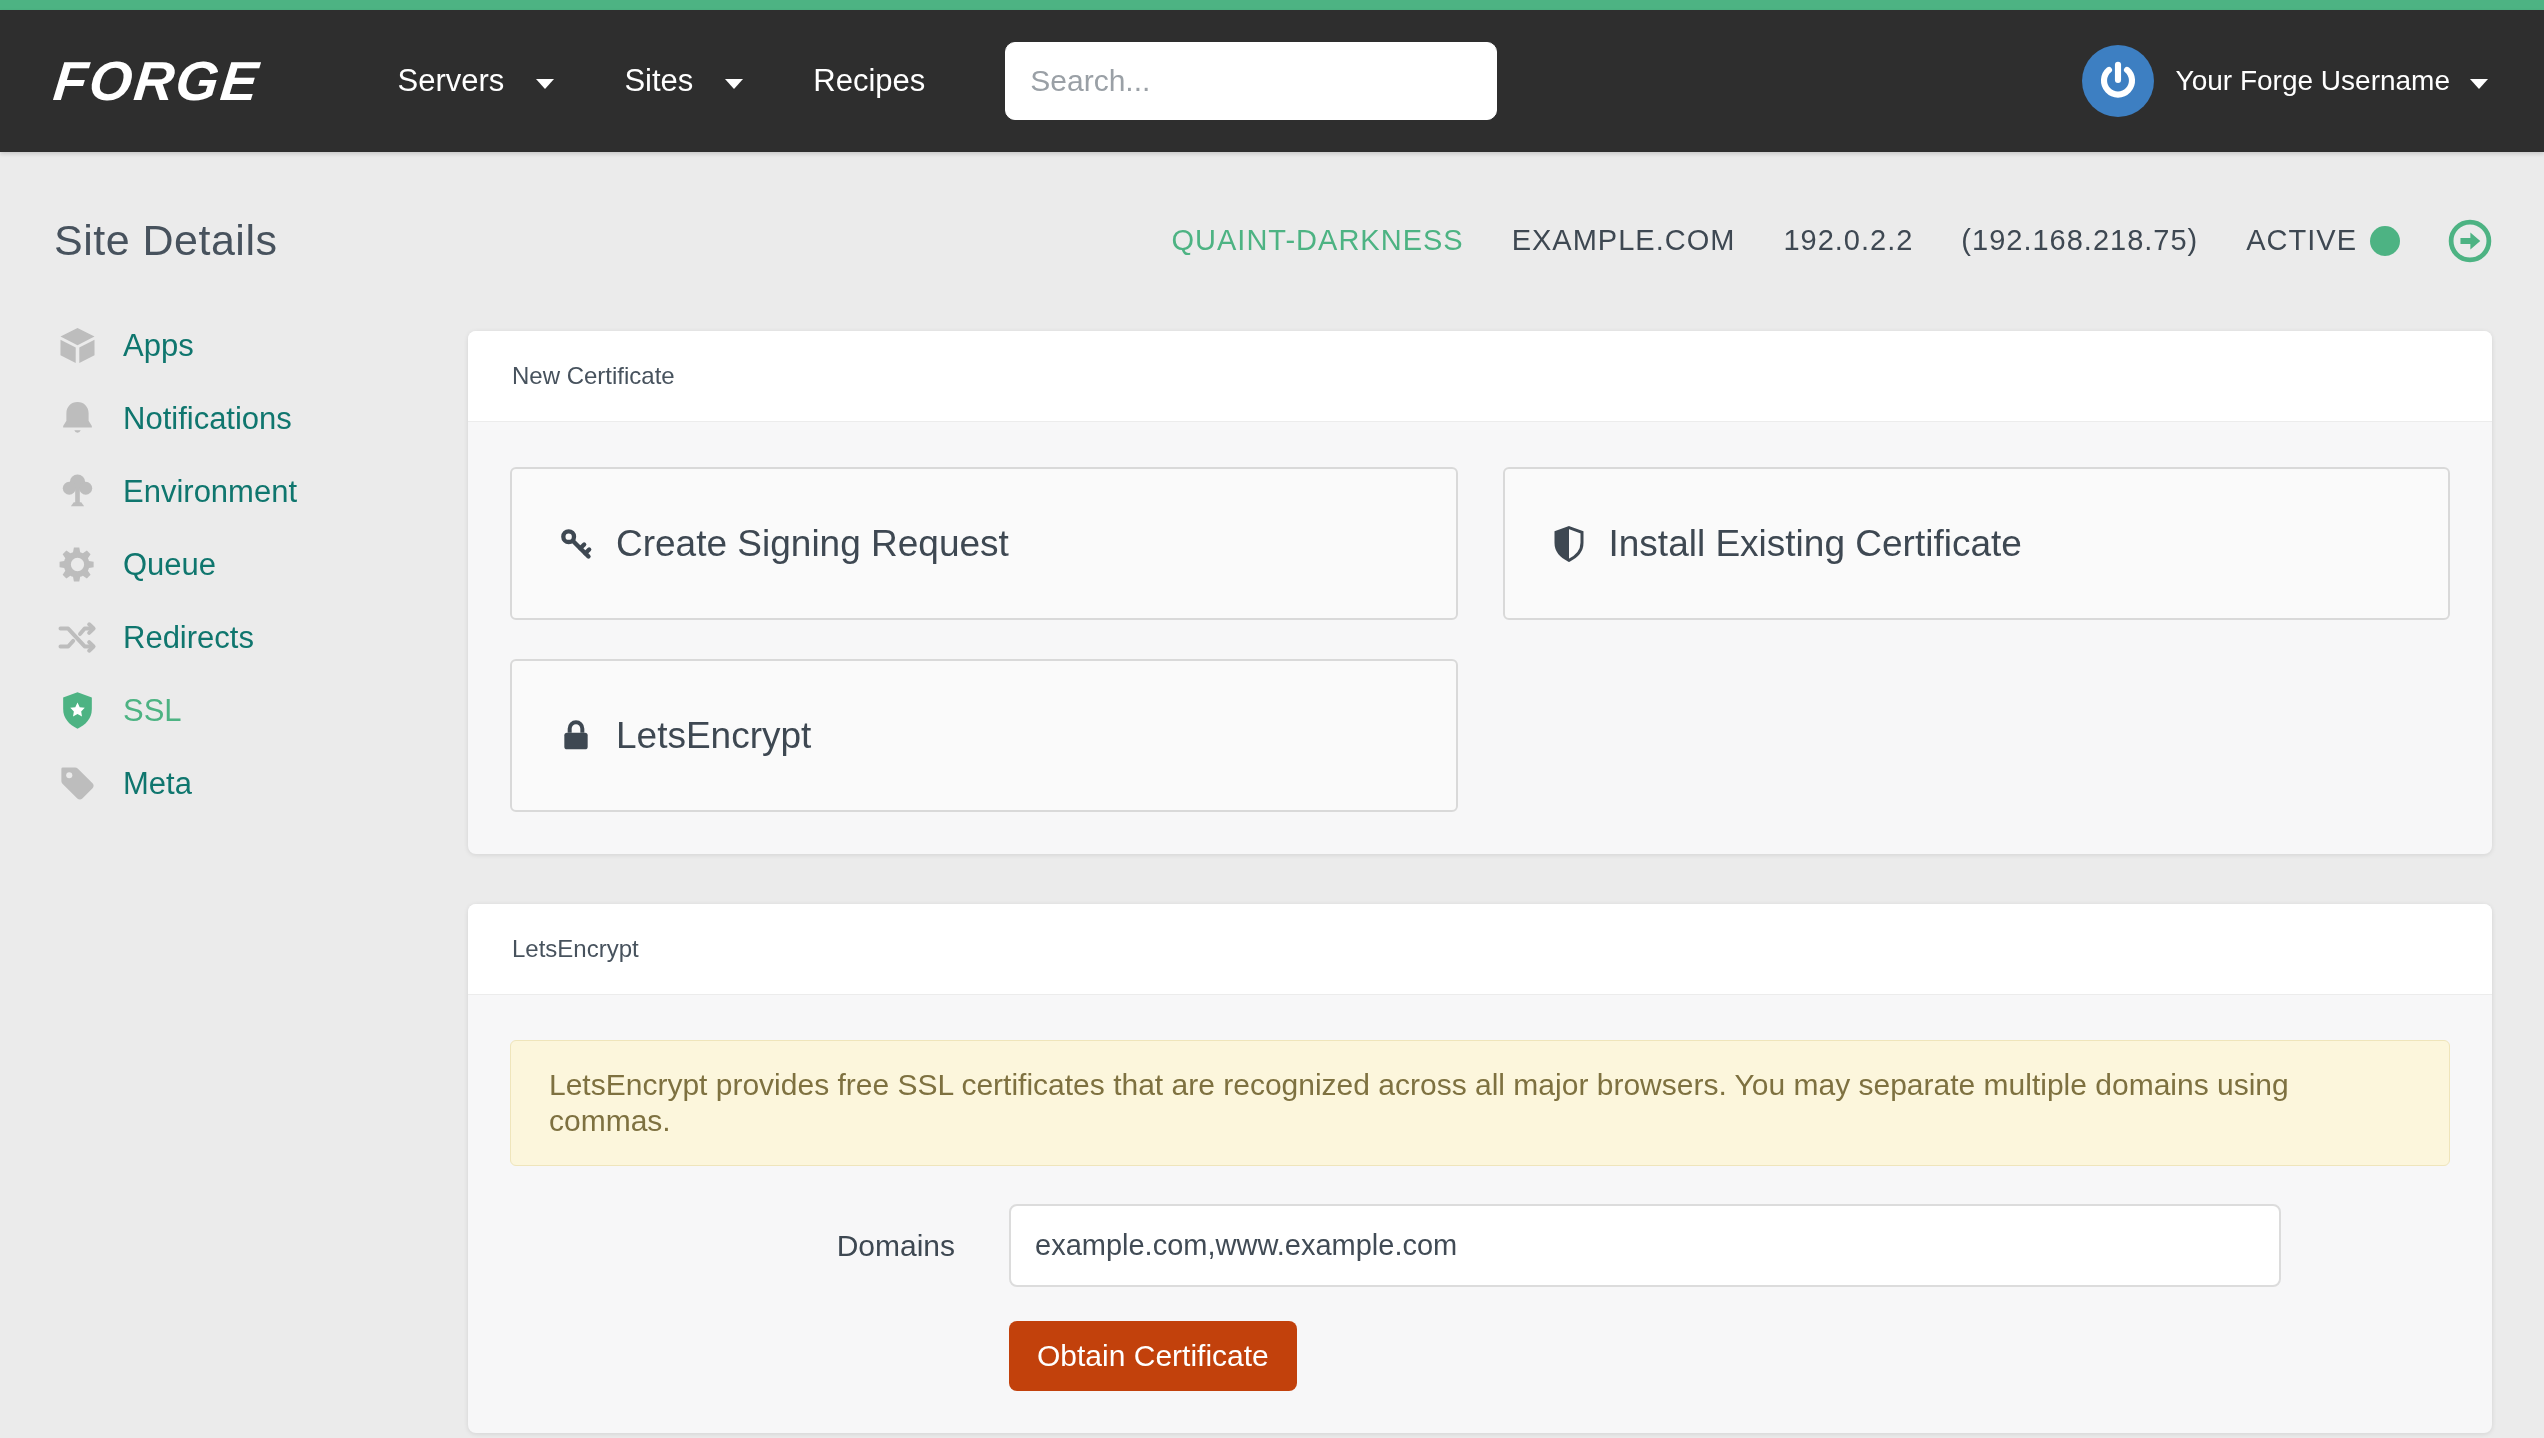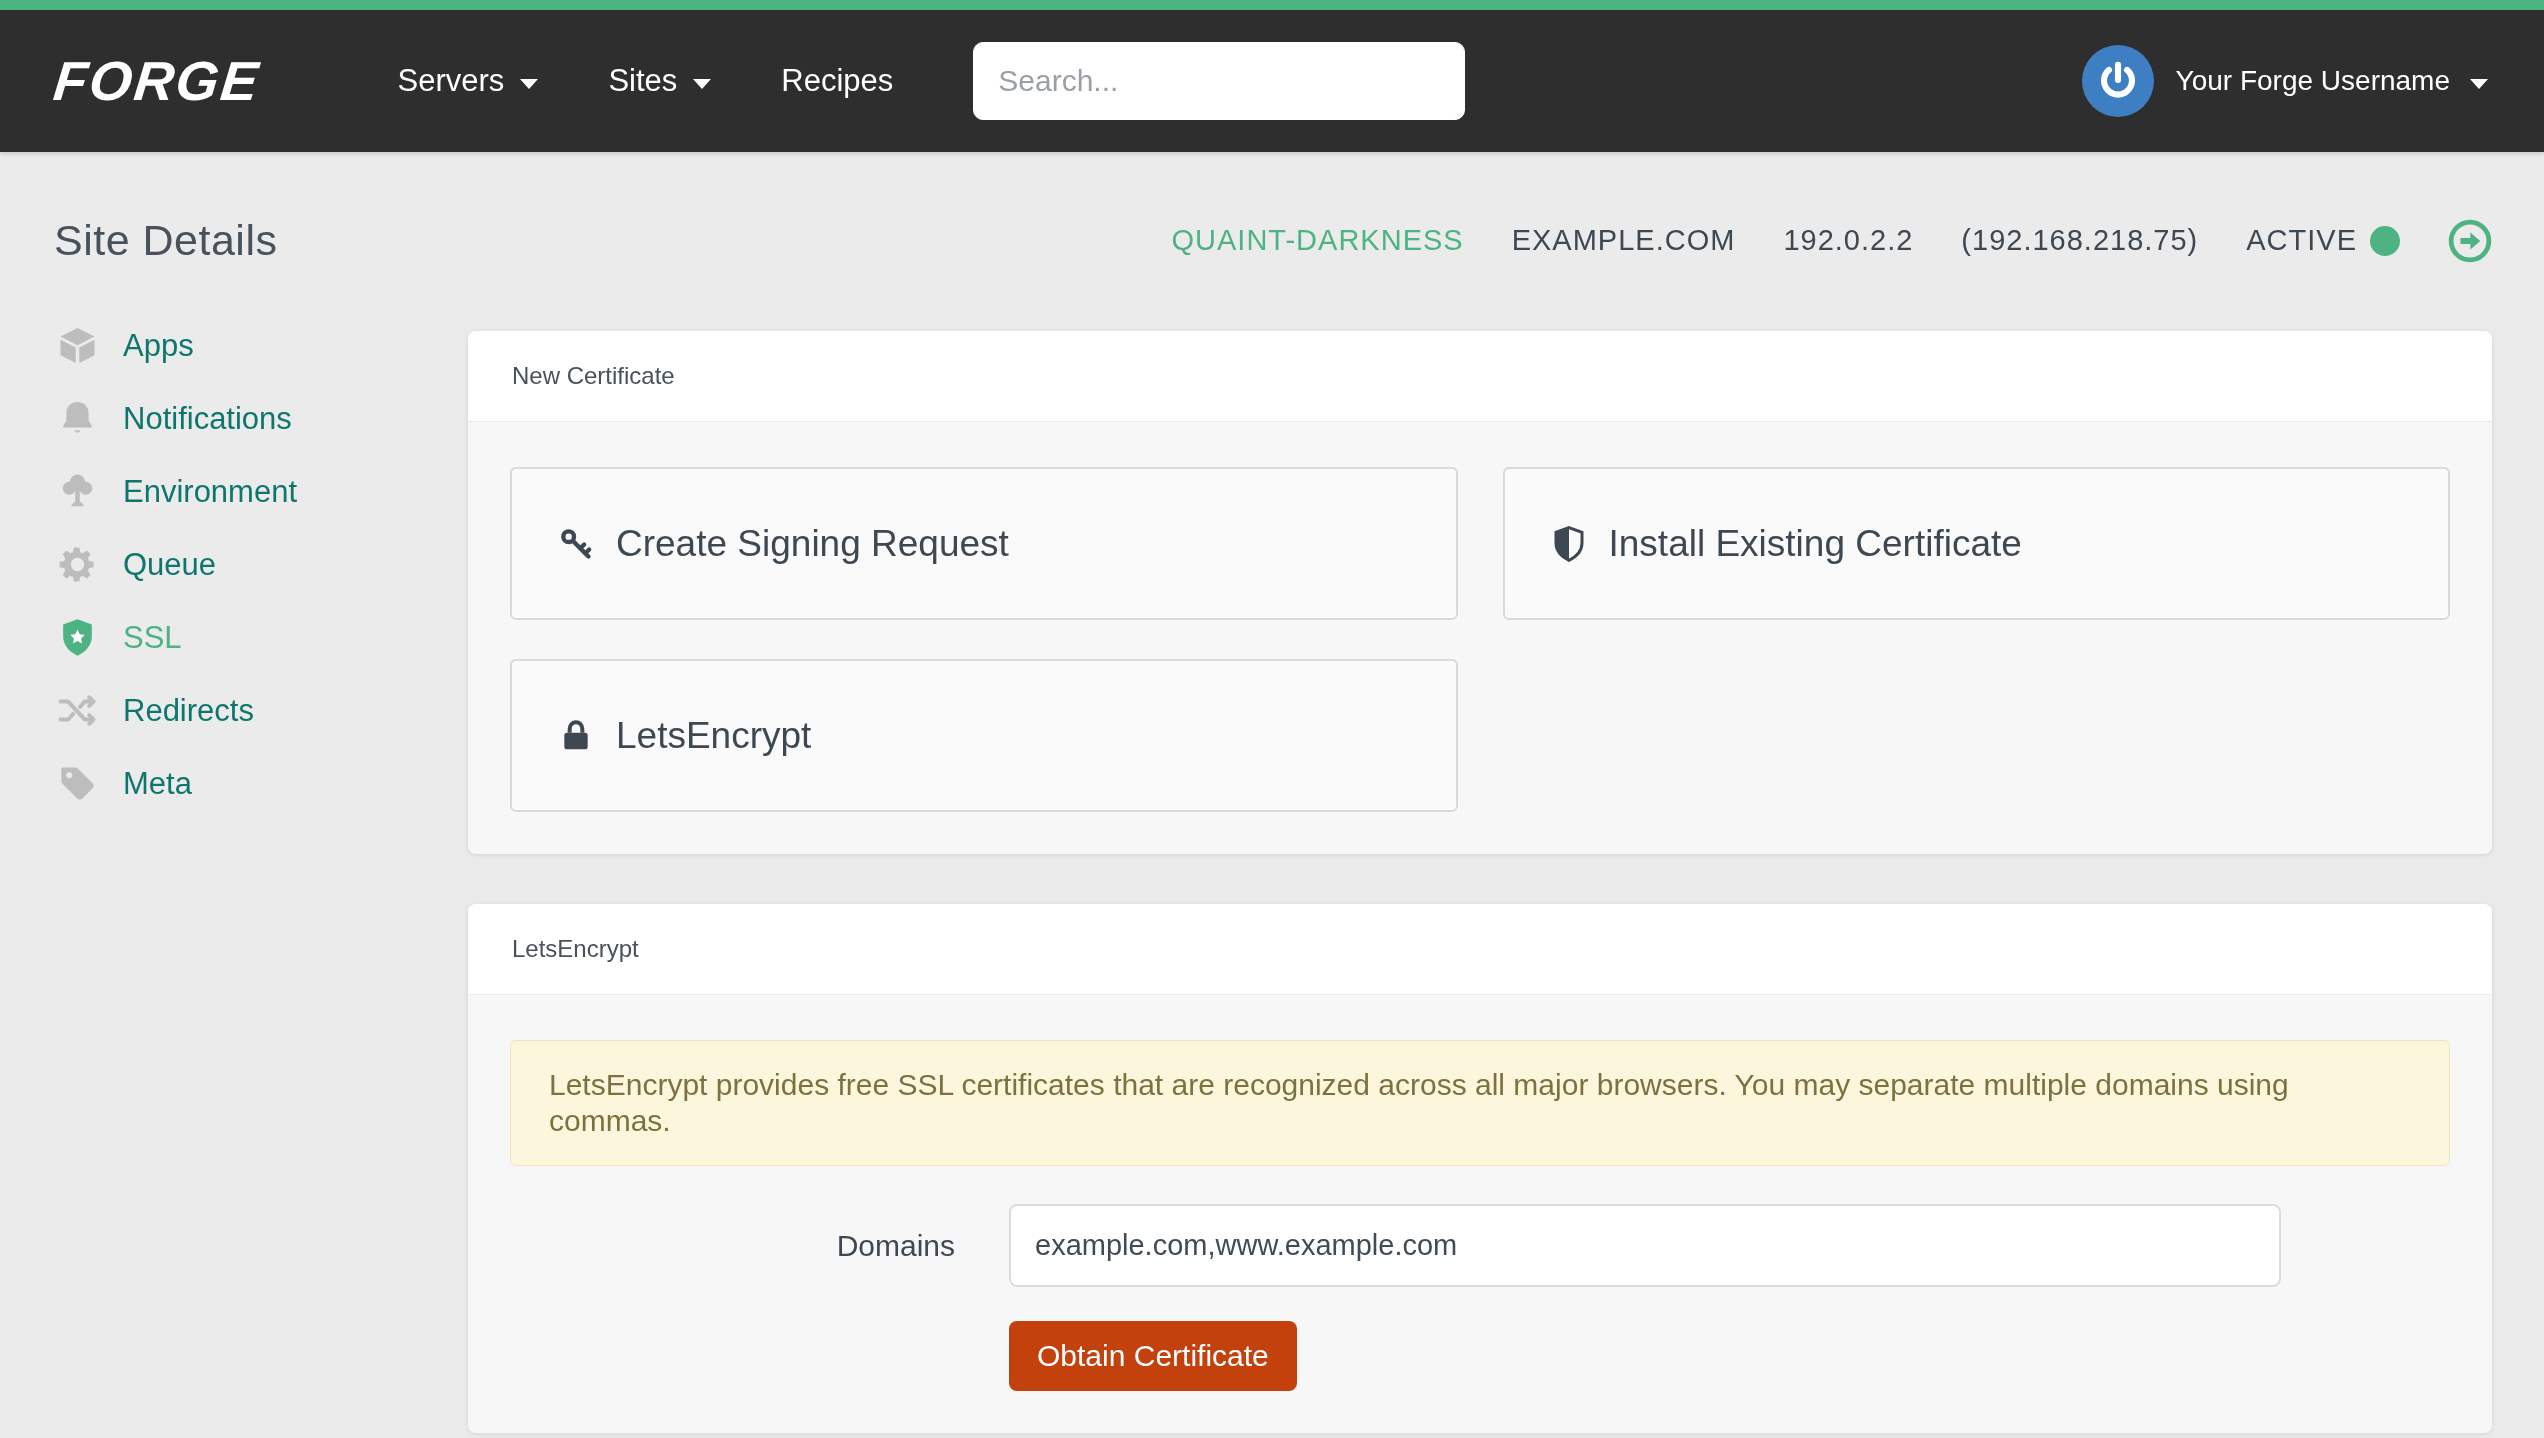--- a/index.html
+++ b/index.html
@@ -20,21 +20,21 @@
     padding: 0 56px 0 54px;
     box-shadow: 0 2px 4px rgba(0,0,0,0.15);
   }
   .logo {
     color: #fff; font-size: 55px; font-weight: 800; font-style: italic;
     letter-spacing: 2px; transform: skewX(-6deg);
     margin-right: 138px; cursor: pointer; user-select: none;
   }
   .nav-links { display: flex; align-items: center; gap: 70px; }
   .nav-item {
-    color: #fff; font-size: 31px; display: flex; align-items: center; gap: 16px;
+    color: #fff; font-size: 31px; display: flex; align-items: center; gap: 32px;
     cursor: pointer;
   }
   .caret-down {
     width: 0; height: 0;
     border-left: 9px solid transparent; border-right: 9px solid transparent;
     border-top: 10px solid #fff; margin-top: 5px;
   }
   .search-input {
     margin-left: 80px; width: 492px; height: 78px;
     border: 1px solid #fff; border-radius: 10px; background: #fff;
@@ -224,41 +224,41 @@
 
         <div class="side-item">
           <span class="side-icon">
             <svg viewBox="0 0 24 24" fill="currentColor">
               <path fill-rule="evenodd" d="M12 8.3a3.7 3.7 0 1 0 0 7.4 3.7 3.7 0 0 0 0-7.4zM21 13.5v-3l-2.6-.5a6.7 6.7 0 0 0-.6-1.5l1.5-2.2-2.1-2.1-2.2 1.5c-.5-.3-1-.5-1.5-.6L13 2.5h-3l-.5 2.6c-.5.1-1 .3-1.5.6L5.8 4.2 3.7 6.3l1.5 2.2c-.3.5-.5 1-.6 1.5L2 10.5v3l2.6.5c.1.5.3 1 .6 1.5l-1.5 2.2 2.1 2.1 2.2-1.5c.5.3 1 .5 1.5.6l.5 2.6h3l.5-2.6c.5-.1 1-.3 1.5-.6l2.2 1.5 2.1-2.1-1.5-2.2c.3-.5.5-1 .6-1.5l2.6-.5z"></path>
             </svg>
           </span>
           <span class="side-label">Queue</span>
         </div>
 
-        <div class="side-item active">
-          <span class="side-icon">
-            <svg viewBox="0 0 24 24">
-              <path d="M12 1.8 20 4.8v6.4c0 5.3-3.3 8.7-8 11-4.7-2.3-8-5.7-8-11V4.8z" fill="currentColor"></path>
-              <path d="M12 7.6l1.25 2.53 2.8.4-2 1.97.47 2.78L12 13.97l-2.5 1.31.47-2.78-2-1.97 2.8-.4z" fill="#fff"></path>
-            </svg>
-          </span>
-          <span class="side-label">SSL</span>
-        </div>
-
         <div class="side-item">
           <span class="side-icon">
             <svg viewBox="0 0 24 24" fill="none" stroke="currentColor" stroke-width="2.2" stroke-linecap="round" stroke-linejoin="round">
               <path d="M2.5 7h4.3L16 17h4.5"></path>
               <path d="M18.5 14.6 21 17l-2.5 2.4"></path>
               <path d="M2.5 17h4.3l2.8-3.1"></path>
               <path d="M13.4 10.1 16 7h4.5"></path>
               <path d="M18.5 4.6 21 7l-2.5 2.4"></path>
             </svg>
           </span>
           <span class="side-label">Redirects</span>
+        </div>
+
+        <div class="side-item active">
+          <span class="side-icon">
+            <svg viewBox="0 0 24 24">
+              <path d="M12 1.8 20 4.8v6.4c0 5.3-3.3 8.7-8 11-4.7-2.3-8-5.7-8-11V4.8z" fill="currentColor"></path>
+              <path d="M12 7.6l1.25 2.53 2.8.4-2 1.97.47 2.78L12 13.97l-2.5 1.31.47-2.78-2-1.97 2.8-.4z" fill="#fff"></path>
+            </svg>
+          </span>
+          <span class="side-label">SSL</span>
         </div>
 
         <div class="side-item">
           <span class="side-icon">
             <svg viewBox="0 0 24 24" fill="currentColor">
               <path d="M3 3.8A.8.8 0 0 1 3.8 3h6.9c.5 0 1 .2 1.4.6l8.3 8.3c.8.8.8 2 0 2.8l-5.7 5.7c-.8.8-2 .8-2.8 0L3.6 12.1a2 2 0 0 1-.6-1.4z"></path>
               <circle cx="7.4" cy="7.4" r="1.7" fill="#ebebeb"></circle>
             </svg>
           </span>
           <span class="side-label">Meta</span>

